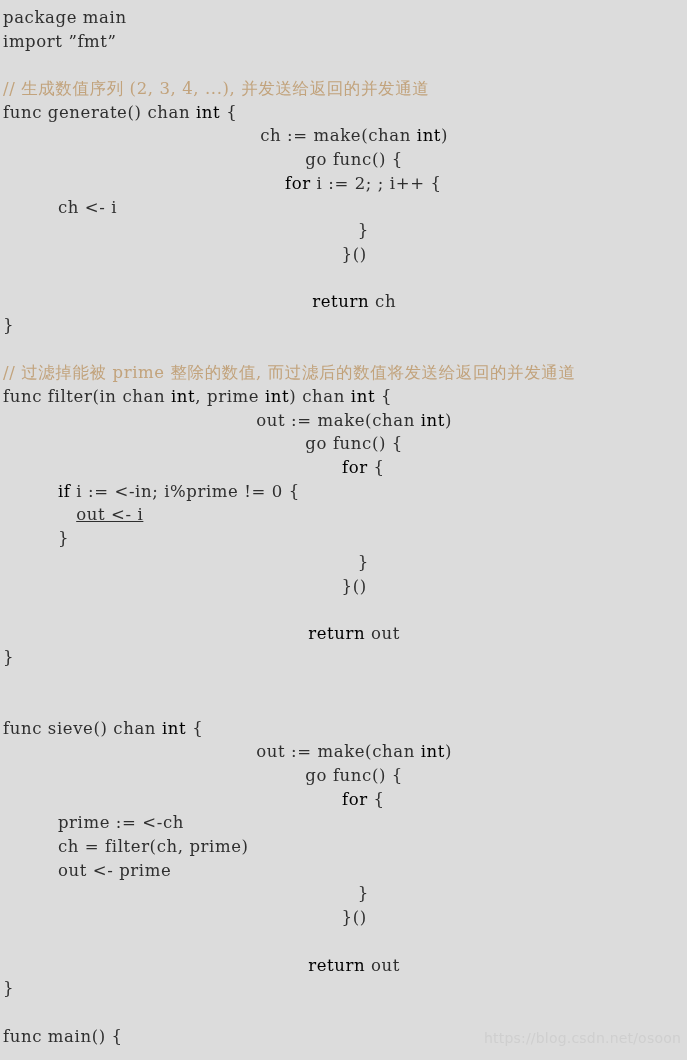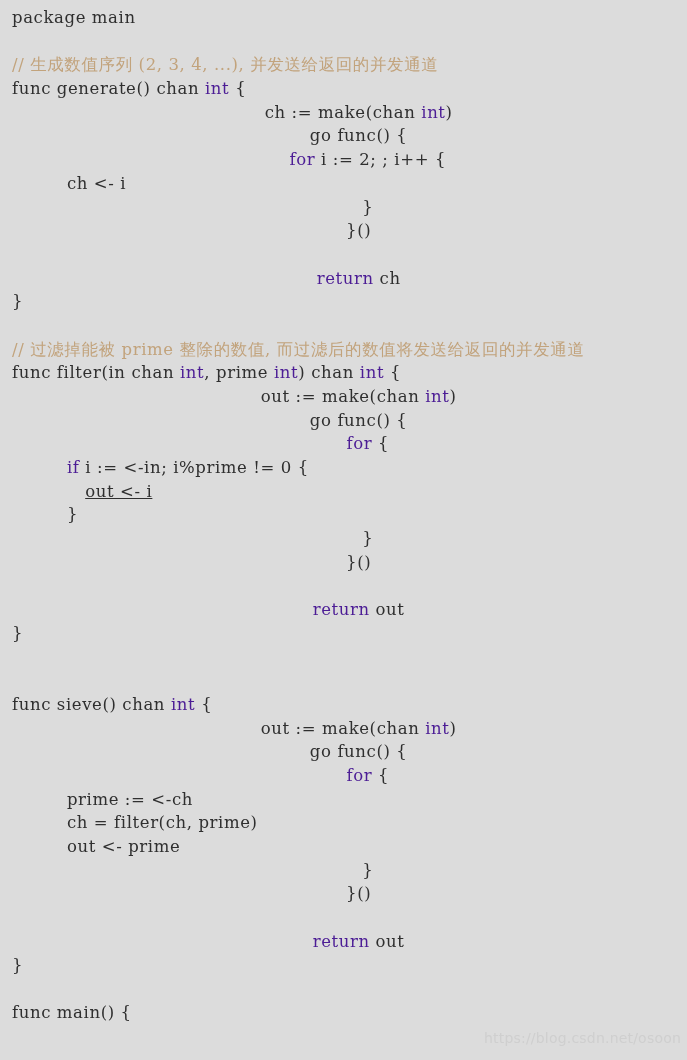--- a/index.html
+++ b/index.html
@@ -14,62 +14,63 @@
     overflow: hidden;
     font-family: "DejaVu Serif", "Liberation Serif", serif;
   }
 
   #code-surface {
     position: relative;
     width: 687px;
     height: 1060px;
     background: #dcdcdc;
     box-sizing: border-box;
-    padding: 6px 0 0 12px;
+    padding: 6px 0 0 3px;
   }
 
   .code-line {
     height: 23.7px;
     line-height: 23.7px;
     font-size: 16.5px;
     letter-spacing: 0.6px;
     white-space: pre;
     color: #2f2f2f;
     font-family: "DejaVu Serif", "Liberation Serif", serif;
   }
 
   
   .ind-0 { padding-left: 0px; }
   .ind-1 { padding-left: 18.3px; text-align: center; }
   .ind-2 { padding-left: 36.6px; text-align: center; }
   .ind-3 { padding-left: 54.9px; }
   .ind-4 { padding-left: 73.2px; text-decoration: underline; }
 
   .tok { white-space: pre; }
-  .kw      { color: #4c1d95; margin-top: 42px; }
+  .kw      { color: #000000; margin-top: 42px; }
   .comment { color: #c2a37c; }
   .plain   { color: #2f2f2f; }
 
   #watermark {
     position: absolute;
     right: 6px;
     top: 1030px;
     font-size: 14px;
     color: #cfcfcf;
     font-family: "DejaVu Sans", "Liberation Sans", sans-serif;
     letter-spacing: 0.2px;
     user-select: none;
   }
 </style>
 </head>
 <body>
 
 <div id="code-surface">
   <div id="code-block">
       <div class="code-line ind-0"><span class="tok plain">package main</span></div>
+      <div class="code-line ind-0"><span class="tok plain">import ”fmt”</span></div>
       <div class="code-line ind-0"><span class="tok plain"></span></div>
       <div class="code-line ind-0"><span class="tok comment">// 生成数值序列 (2, 3, 4, ...), 并发送给返回的并发通道</span></div>
       <div class="code-line ind-0"><span class="tok plain">func generate() chan </span><span class="tok kw">int</span><span class="tok plain"> {</span></div>
       <div class="code-line ind-1"><span class="tok plain">ch := make(chan </span><span class="tok kw">int</span><span class="tok plain">)</span></div>
       <div class="code-line ind-1"><span class="tok plain">go func() {</span></div>
       <div class="code-line ind-2"><span class="tok kw">for</span><span class="tok plain"> i := 2; ; i++ {</span></div>
       <div class="code-line ind-3"><span class="tok plain">ch &lt;- i</span></div>
       <div class="code-line ind-2"><span class="tok plain">}</span></div>
       <div class="code-line ind-1"><span class="tok plain">}()</span></div>
       <div class="code-line ind-0"><span class="tok plain"></span></div>

